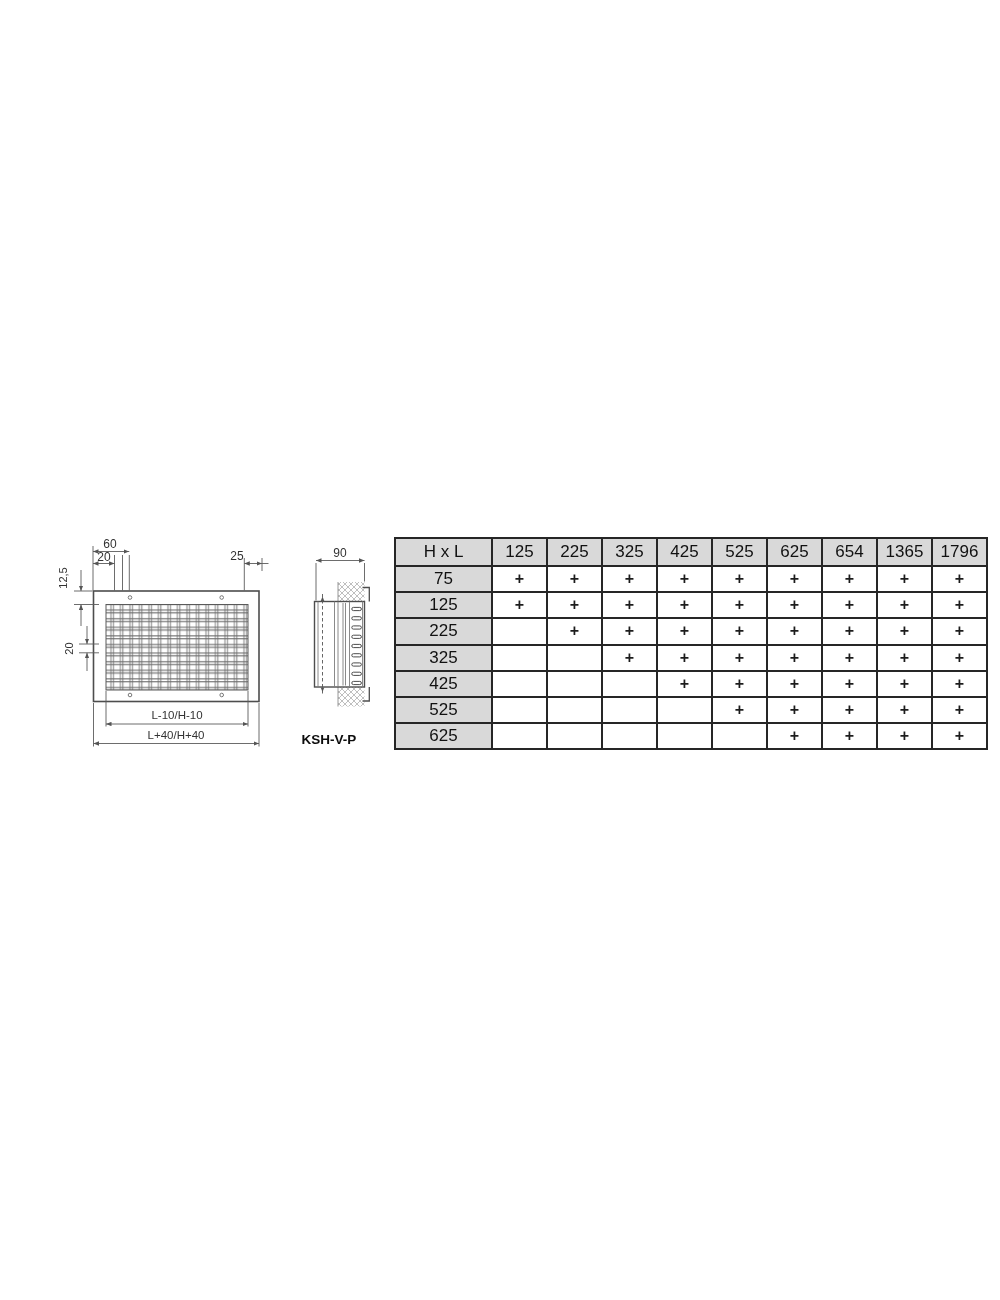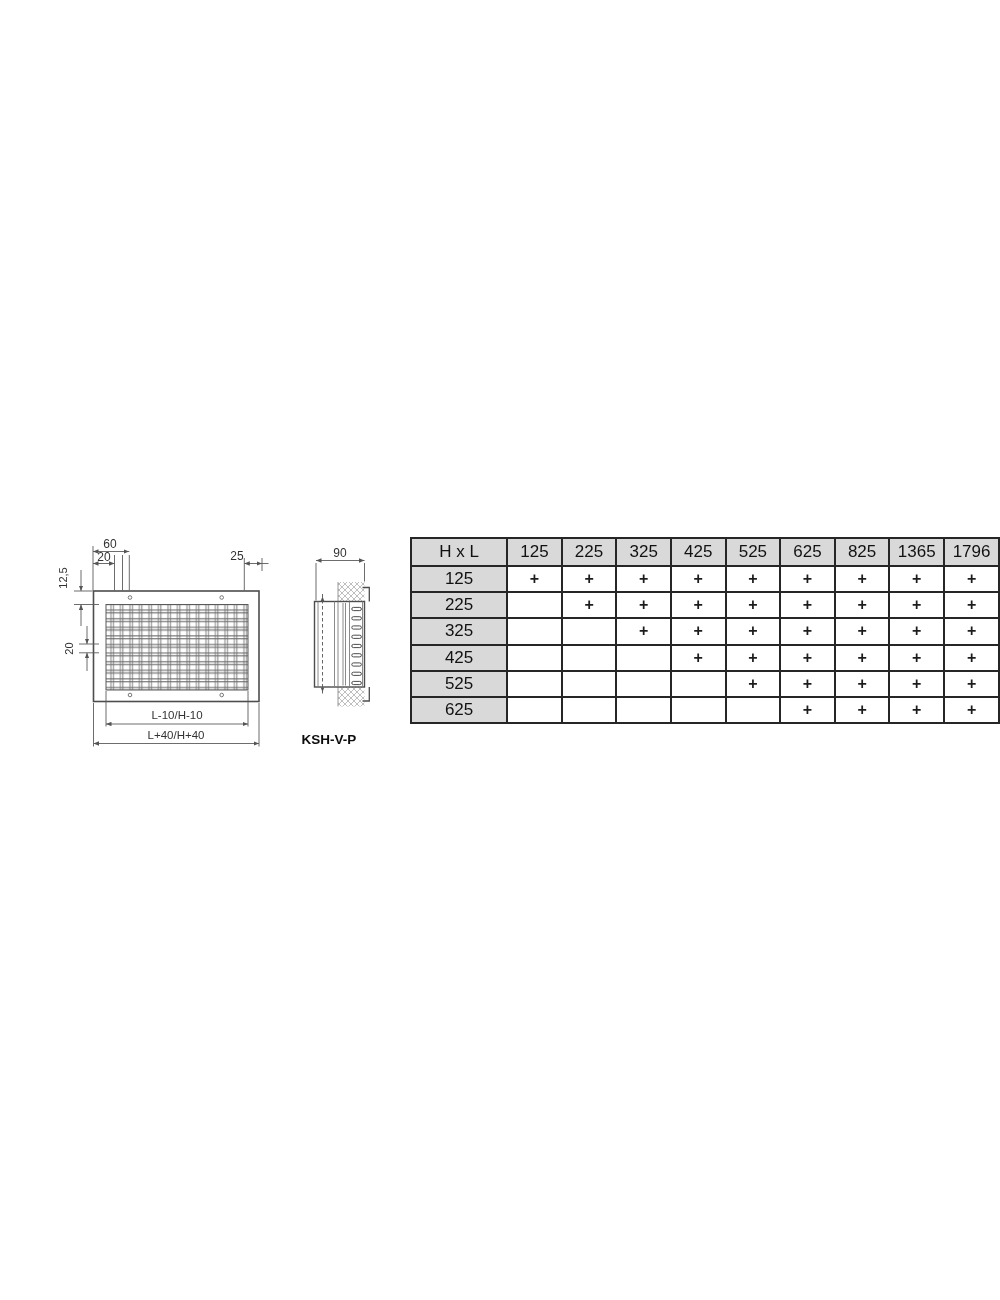--- a/index.html
+++ b/index.html
@@ -10,21 +10,21 @@
     font-family: "Liberation Sans", sans-serif;
     overflow: hidden;
   }
   .canvas { position: absolute; inset: 0; }
 
   
   .drawing-wrap { position: absolute; left: 12px; top: 530px; width: 340px; height: 230px; margin-left: 39px; }
 
   
   table.size-table {
-    position: absolute; left: 410px; top: 537px;
+    position: absolute; left: 394px; top: 537px;
     border-collapse: collapse; table-layout: fixed;
     font-family: "Liberation Sans", sans-serif;
     color: #111111;
   }
   table.size-table th, table.size-table td {
     border: 2px solid #262626;
     padding: 0;
     text-align: center;
     vertical-align: middle;
     font-size: 17px;
@@ -195,25 +195,37 @@
     </colgroup>
     <tbody>
       <tr class="hdr">
         <th class="shaded">H x L</th>
         <th class="shaded">125</th>
         <th class="shaded">225</th>
         <th class="shaded">325</th>
         <th class="shaded">425</th>
         <th class="shaded">525</th>
         <th class="shaded">625</th>
-        <th class="shaded">825</th>
+        <th class="shaded">654</th>
         <th class="shaded">1365</th>
         <th class="shaded">1796</th>
       </tr>
       <tr>
+        <th class="shaded">75</th>
+        <td class="plus">+</td>
+        <td class="plus">+</td>
+        <td class="plus">+</td>
+        <td class="plus">+</td>
+        <td class="plus">+</td>
+        <td class="plus">+</td>
+        <td class="plus">+</td>
+        <td class="plus">+</td>
+        <td class="plus">+</td>
+      </tr>
+      <tr>
         <th class="shaded">125</th>
         <td class="plus">+</td>
         <td class="plus">+</td>
         <td class="plus">+</td>
         <td class="plus">+</td>
         <td class="plus">+</td>
         <td class="plus">+</td>
         <td class="plus">+</td>
         <td class="plus">+</td>
         <td class="plus">+</td>

